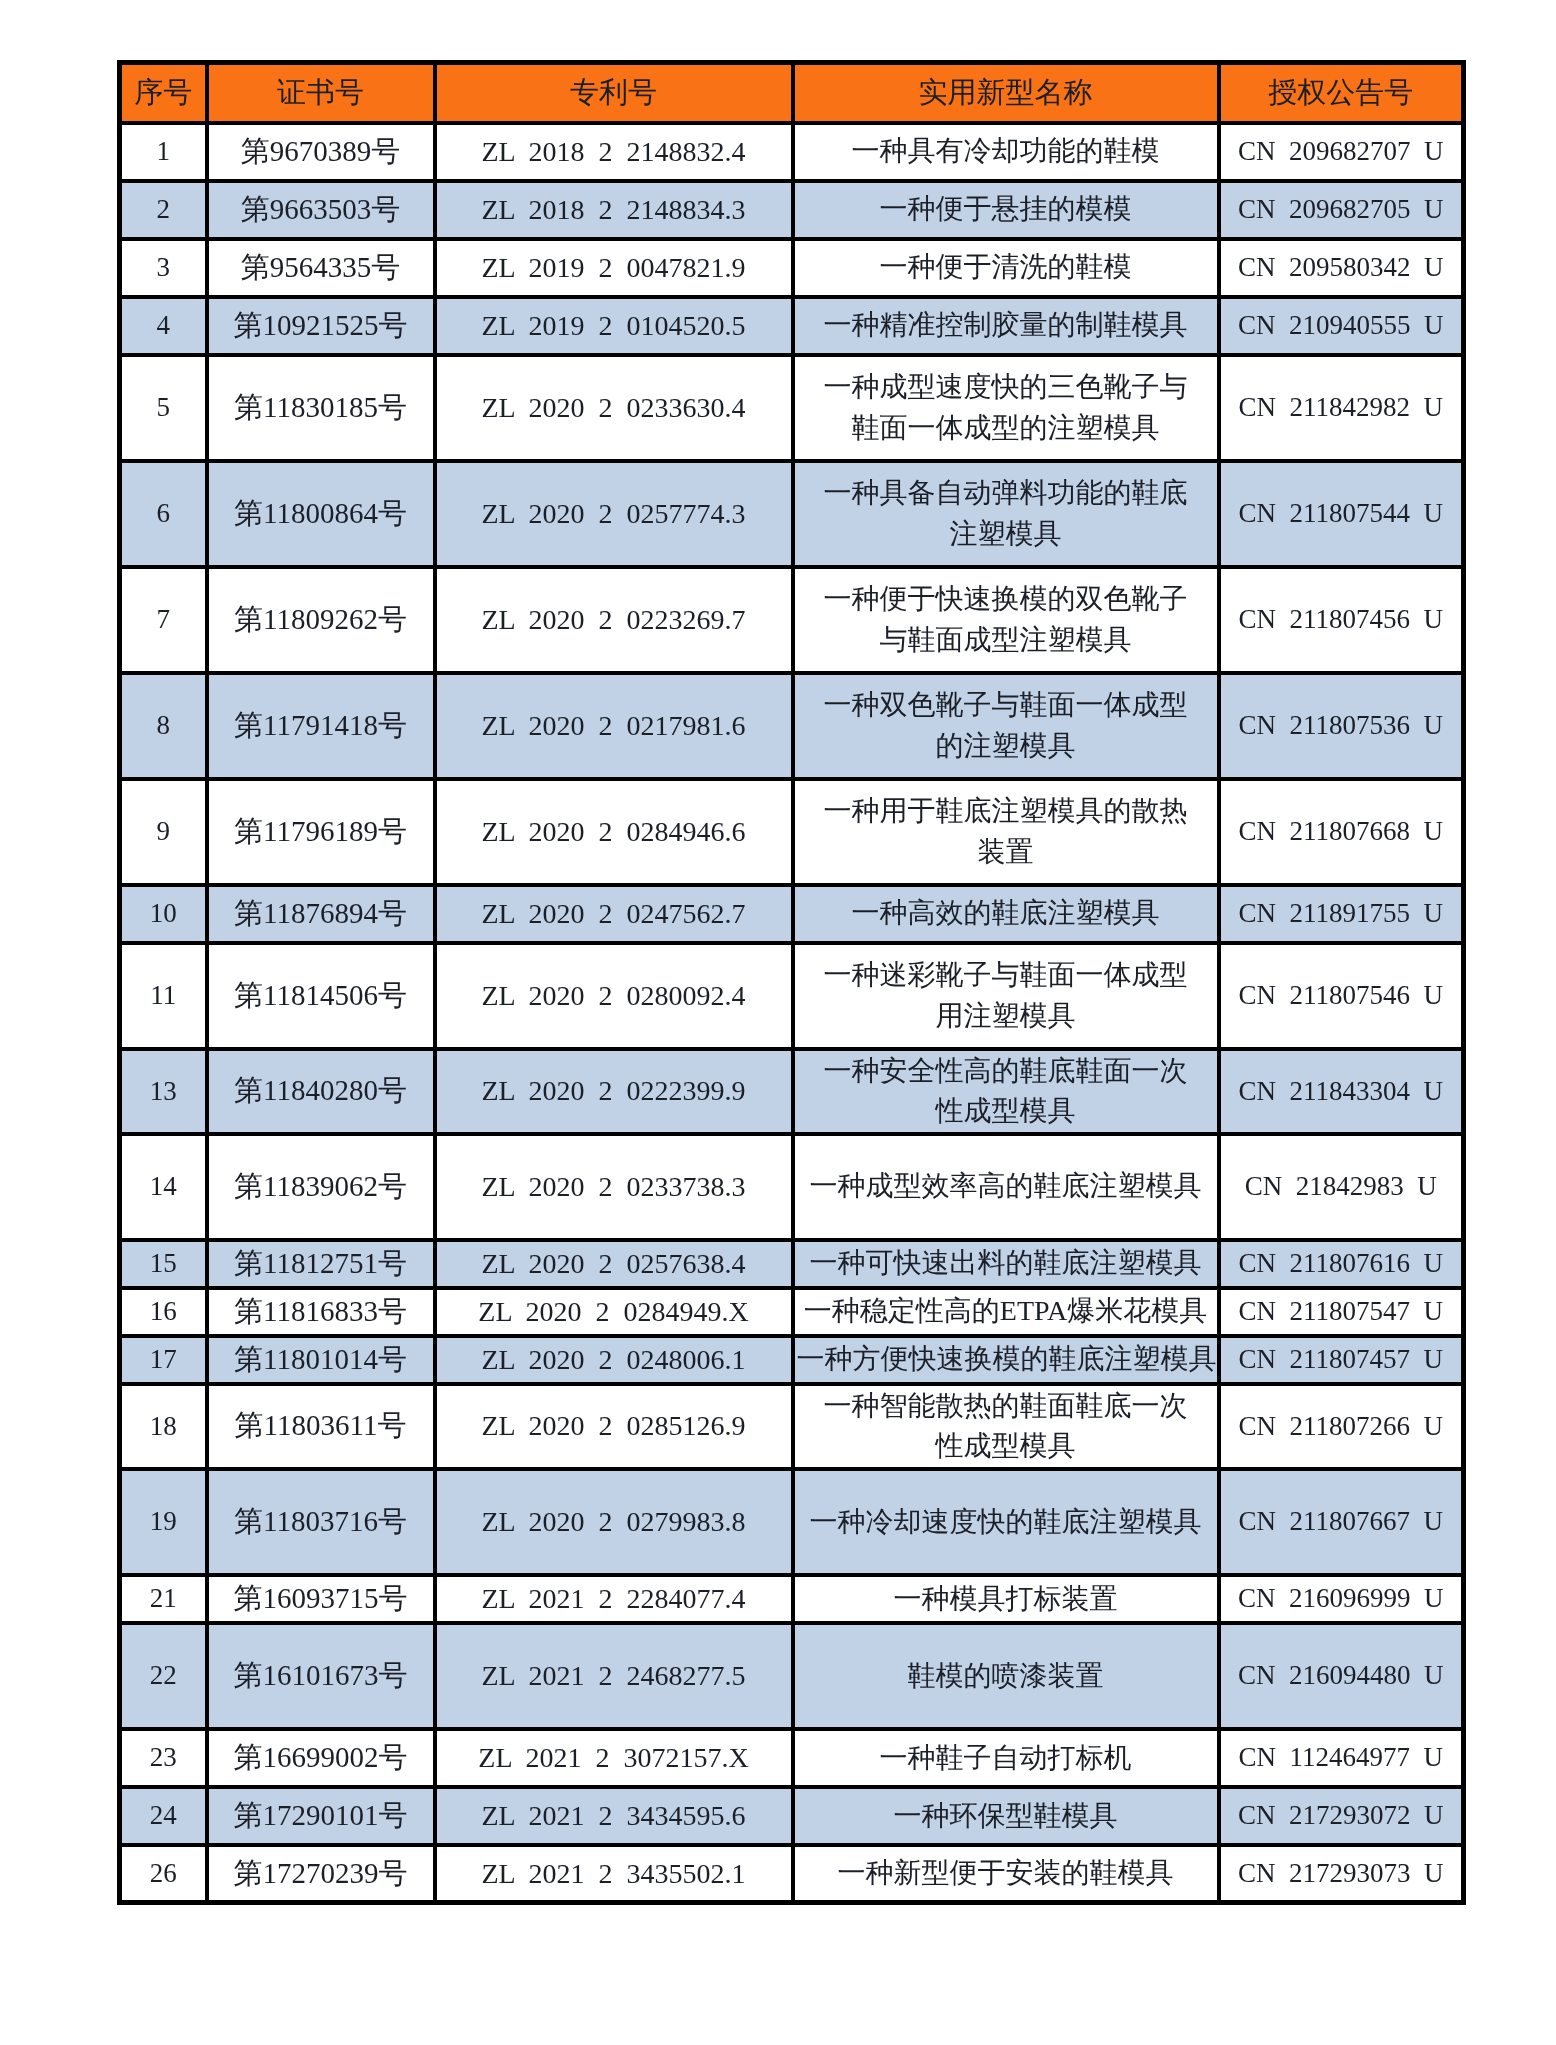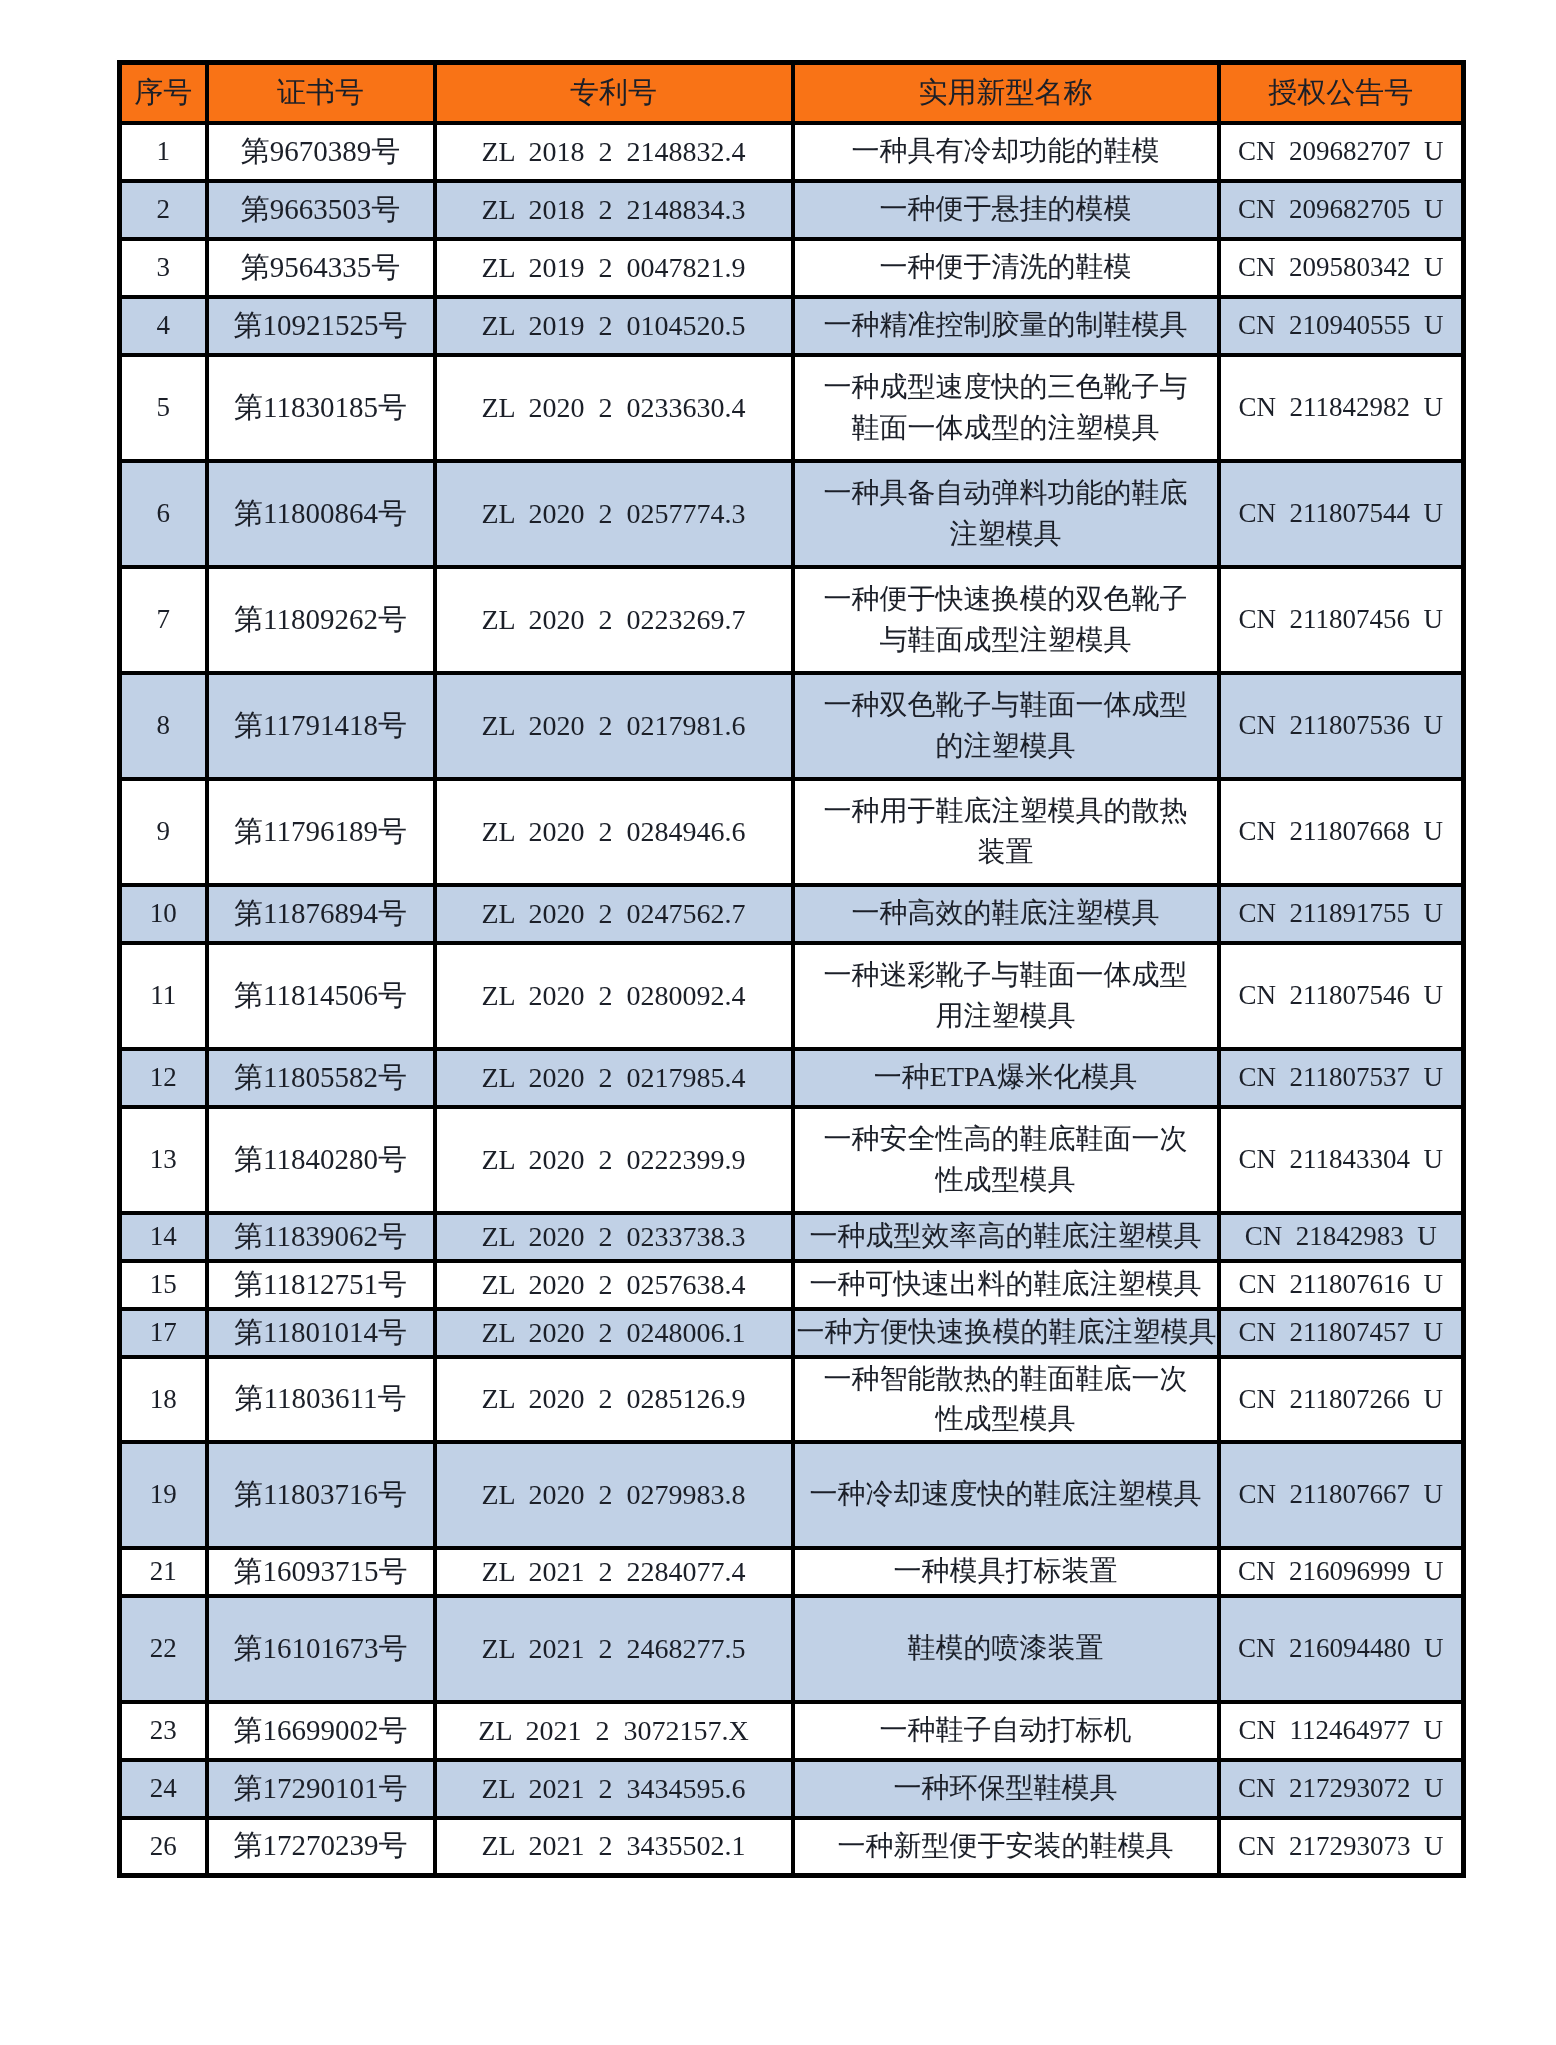--- a/index.html
+++ b/index.html
@@ -167,27 +167,20 @@
         </tr>
         <tr>
           <td class="col-index">11</td>
           <td class="col-certificate">第11814506号</td>
           <td class="col-patent">ZL  2020  2  0280092.4</td>
           <td class="col-name">一种迷彩靴子与鞋面一体成型
 用注塑模具</td>
           <td class="col-grant">CN  211807546  U</td>
         </tr>
         <tr>
-          <td class="col-index">12</td>
-          <td class="col-certificate">第11805582号</td>
-          <td class="col-patent">ZL  2020  2  0217985.4</td>
-          <td class="col-name">一种ETPA爆米化模具</td>
-          <td class="col-grant">CN  211807537  U</td>
-        </tr>
-        <tr>
           <td class="col-index">13</td>
           <td class="col-certificate">第11840280号</td>
           <td class="col-patent">ZL  2020  2  0222399.9</td>
           <td class="col-name">一种安全性高的鞋底鞋面一次
 性成型模具</td>
           <td class="col-grant">CN  211843304  U</td>
         </tr>
         <tr>
           <td class="col-index">14</td>
           <td class="col-certificate">第11839062号</td>
@@ -196,20 +189,27 @@
           <td class="col-grant">CN  21842983  U</td>
         </tr>
         <tr>
           <td class="col-index">15</td>
           <td class="col-certificate">第11812751号</td>
           <td class="col-patent">ZL  2020  2  0257638.4</td>
           <td class="col-name">一种可快速出料的鞋底注塑模具</td>
           <td class="col-grant">CN  211807616  U</td>
         </tr>
         <tr>
+          <td class="col-index">16</td>
+          <td class="col-certificate">第11816833号</td>
+          <td class="col-patent">ZL  2020  2  0284949.X</td>
+          <td class="col-name">一种稳定性高的ETPA爆米花模具</td>
+          <td class="col-grant">CN  211807547  U</td>
+        </tr>
+        <tr>
           <td class="col-index">17</td>
           <td class="col-certificate">第11801014号</td>
           <td class="col-patent">ZL  2020  2  0248006.1</td>
           <td class="col-name">一种方便快速换模的鞋底注塑模具</td>
           <td class="col-grant">CN  211807457  U</td>
         </tr>
         <tr>
           <td class="col-index">18</td>
           <td class="col-certificate">第11803611号</td>
           <td class="col-patent">ZL  2020  2  0285126.9</td>

